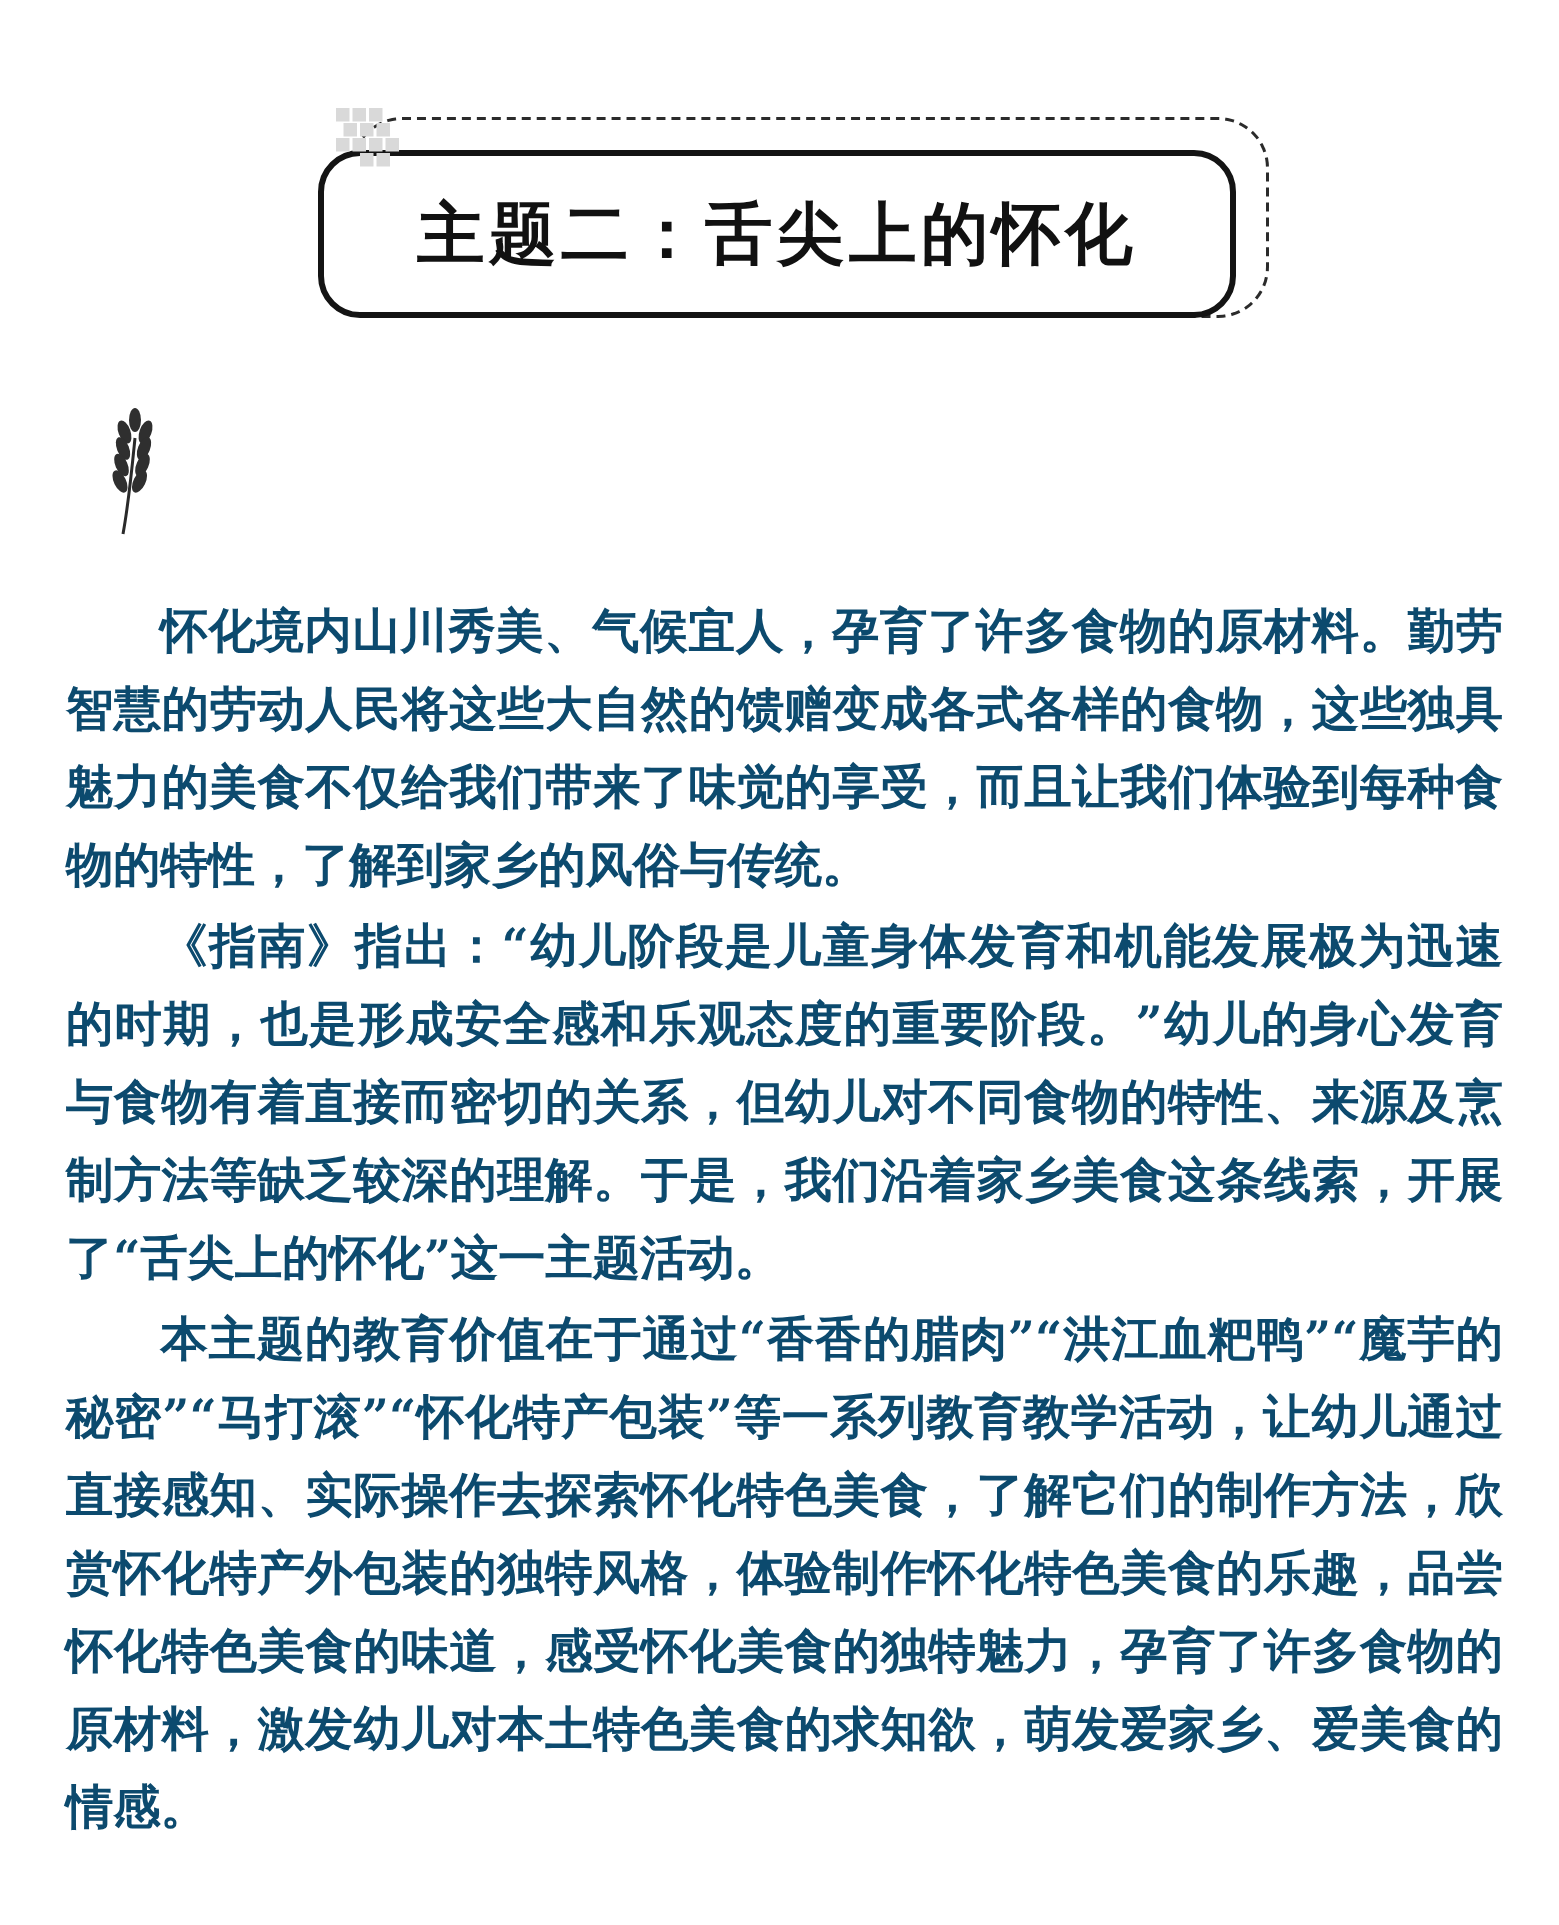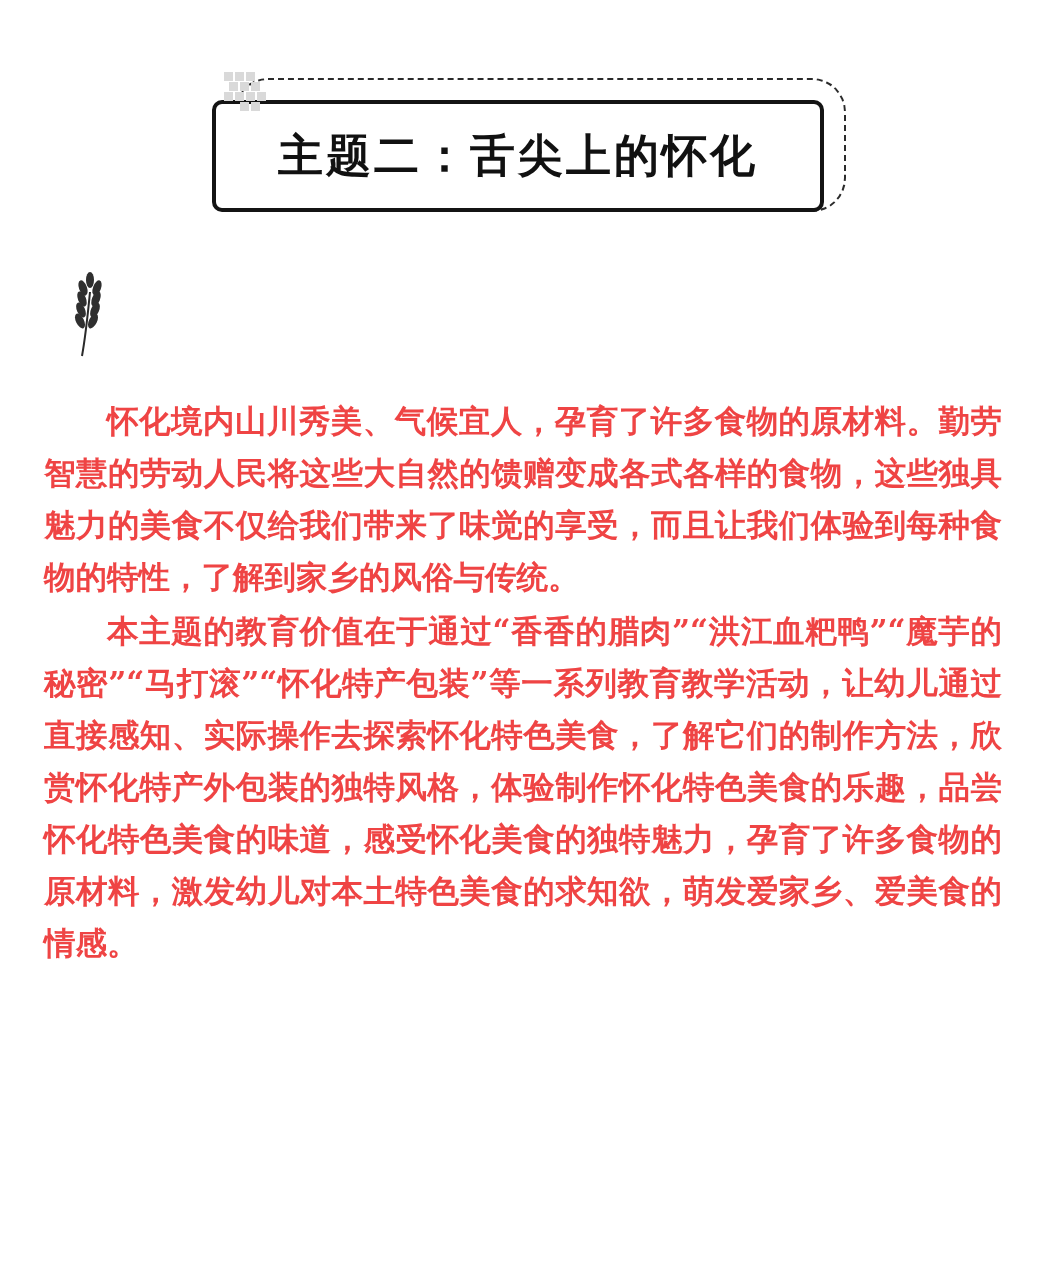--- a/index.html
+++ b/index.html
@@ -35,21 +35,21 @@
     box-sizing: border-box;
     background: #ffffff;
   }
   .title-solid {
     position: absolute;
     left: 0px;
     top: 22px;
     width: 612px;
     height: 112px;
     border: 4px solid #141414;
-    border-radius: 10px;
+    border-radius: 28px;
     box-sizing: border-box;
     background: #ffffff;
     display: flex;
     align-items: center;
     justify-content: center;
   }
   .title-text {
     font-family: "DejaVu Sans", "Liberation Sans", sans-serif;
     font-weight: bold;
     font-size: 45px;
@@ -107,21 +107,21 @@
   }
   .para {
     margin: 0 0 2px 0;
     font-size: 31.5px;
     line-height: 52px;
     text-align: justify;
     text-justify: inter-ideograph;
     text-indent: 63px;
     font-family: "DejaVu Serif", "Liberation Serif", serif;
     font-weight: bold;
-    color: #ef4444;
+    color: #0c4a6e;
     letter-spacing: 0px;
   }
 </style>
 </head>
 <body>
 
 <div class="title-block">
   <div class="title-dashed"></div>
   <div class="title-solid">
     <span class="title-text">主题二：舌尖上的怀化</span>
@@ -162,14 +162,15 @@
         <ellipse cx="27" cy="38" rx="4" ry="8" transform="rotate(24 27 38)"></ellipse>
         <ellipse cx="12" cy="49" rx="4" ry="8" transform="rotate(-26 12 49)"></ellipse>
         <ellipse cx="25" cy="49" rx="4" ry="8" transform="rotate(26 25 49)"></ellipse>
       </g>
     </svg>
   </span>
 </div>
 
 <div class="body-copy">
   <p class="para">怀化境内山川秀美、气候宜人，孕育了许多食物的原材料。勤劳智慧的劳动人民将这些大自然的馈赠变成各式各样的食物，这些独具魅力的美食不仅给我们带来了味觉的享受，而且让我们体验到每种食物的特性，了解到家乡的风俗与传统。</p>
+  <p class="para">《指南》指出：“幼儿阶段是儿童身体发育和机能发展极为迅速的时期，也是形成安全感和乐观态度的重要阶段。”幼儿的身心发育与食物有着直接而密切的关系，但幼儿对不同食物的特性、来源及烹制方法等缺乏较深的理解。于是，我们沿着家乡美食这条线索，开展了“舌尖上的怀化”这一主题活动。</p>
   <p class="para">本主题的教育价值在于通过“香香的腊肉”“洪江血粑鸭”“魔芋的秘密”“马打滚”“怀化特产包装”等一系列教育教学活动，让幼儿通过直接感知、实际操作去探索怀化特色美食，了解它们的制作方法，欣赏怀化特产外包装的独特风格，体验制作怀化特色美食的乐趣，品尝怀化特色美食的味道，感受怀化美食的独特魅力，孕育了许多食物的原材料，激发幼儿对本土特色美食的求知欲，萌发爱家乡、爱美食的情感。</p>
 </div>
 
 </body></html>

